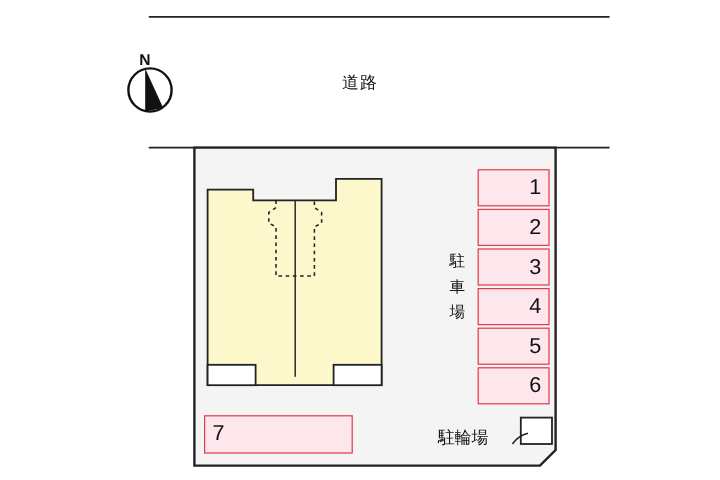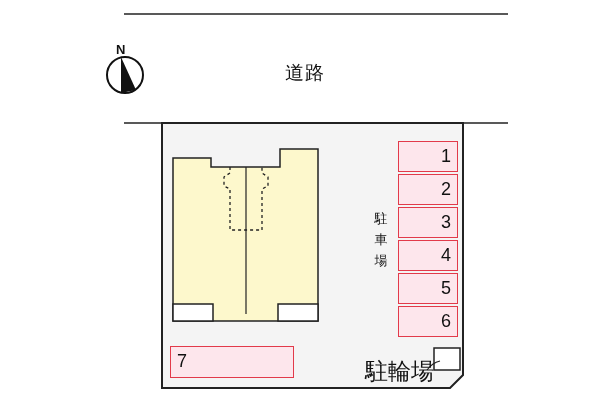--- a/index.html
+++ b/index.html
@@ -1,21 +1,21 @@
 <!DOCTYPE html>
 <html><head>
 <meta charset="utf-8">
 <style>
   html,body{margin:0;padding:0;background:#fff;}
   body{width:600px;height:400px;position:relative;overflow:hidden;font-family:"DejaVu Sans","Liberation Sans",sans-serif;}
   svg{position:absolute;left:0;top:0;}
   .lbl{position:absolute;color:#111;}
-  .road-label{left:285px;top:60px;font-size:19px;letter-spacing:1px;text-align:center;}
+  .road-label{left:285px;top:60px;font-size:14px;letter-spacing:1px;text-align:center;}
   .park-label{left:371px;top:208px;font-size:13px;line-height:21px;width:20px;text-align:center;}
-  .bike-label{left:365px;top:356px;font-size:23px;}
+  .bike-label{left:365px;top:356px;font-size:14px;}
   .slot{position:absolute;left:398px;width:60px;height:31px;background:#fde6ec;border:1.5px solid #e23a4a;box-sizing:border-box;}
   .slot span{position:absolute;right:6px;top:4px;font-size:18px;color:#111;font-family:"Liberation Sans",sans-serif;}
   .slot7{position:absolute;left:170px;top:346px;width:124px;height:32px;background:#fde6ec;border:1.5px solid #e23a4a;box-sizing:border-box;}
   .slot7 span{position:absolute;left:6px;top:4px;font-size:18px;color:#111;font-family:"Liberation Sans",sans-serif;}
 </style>
 </head>
 <body>
 
 <svg width="600" height="400" viewBox="0 0 600 400">
 

